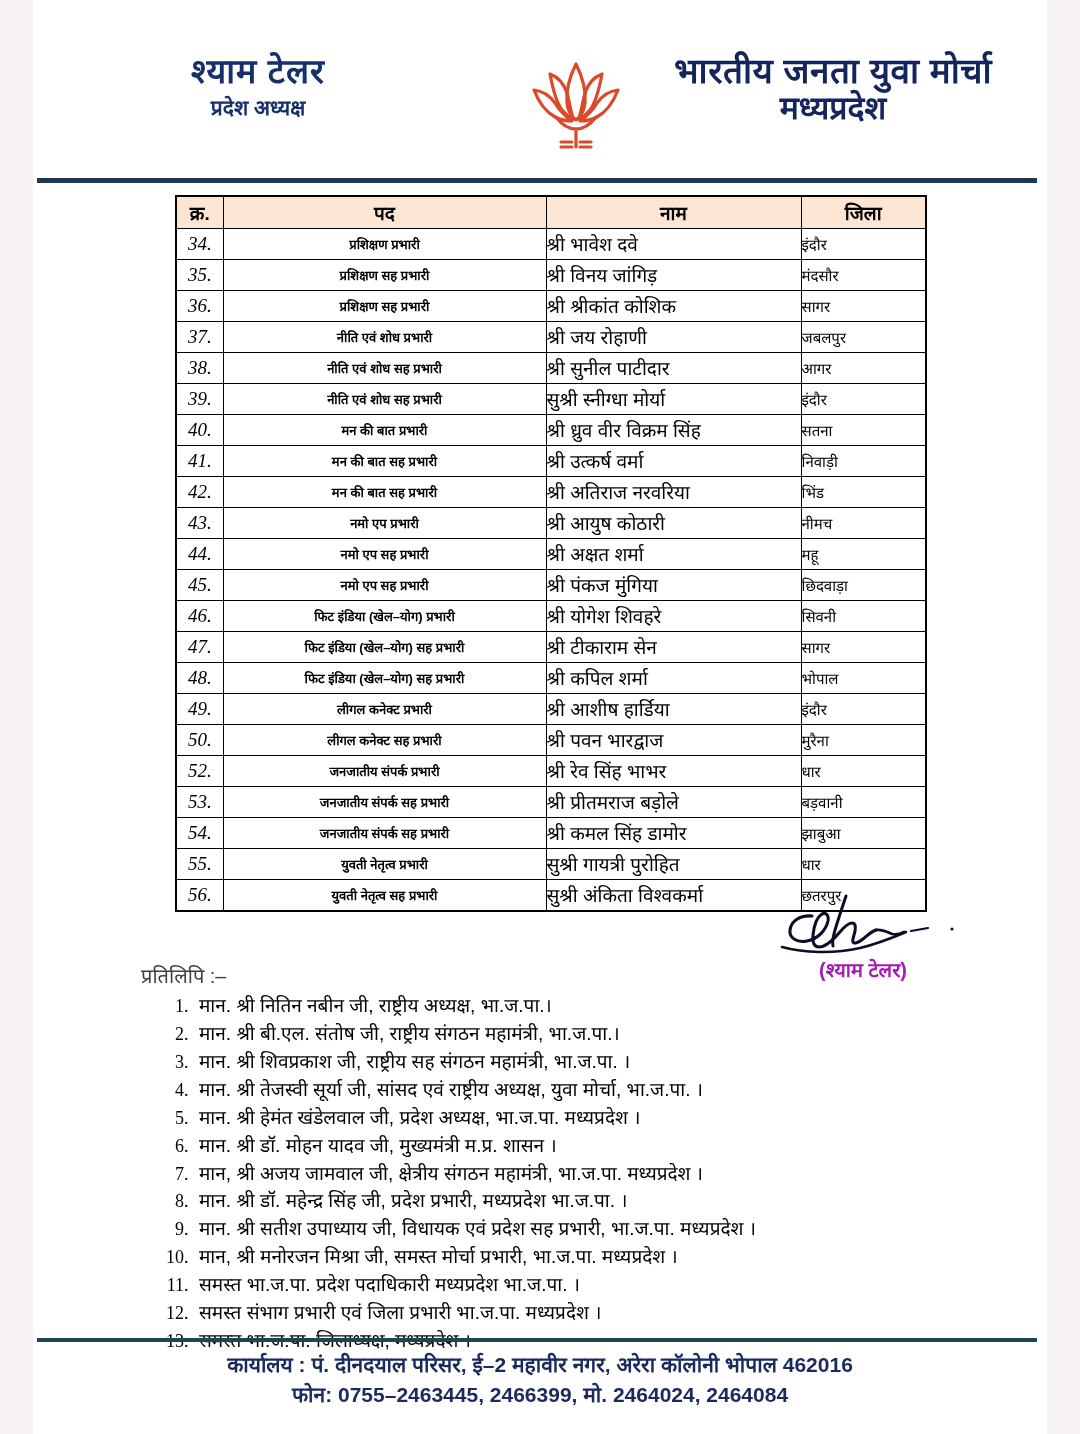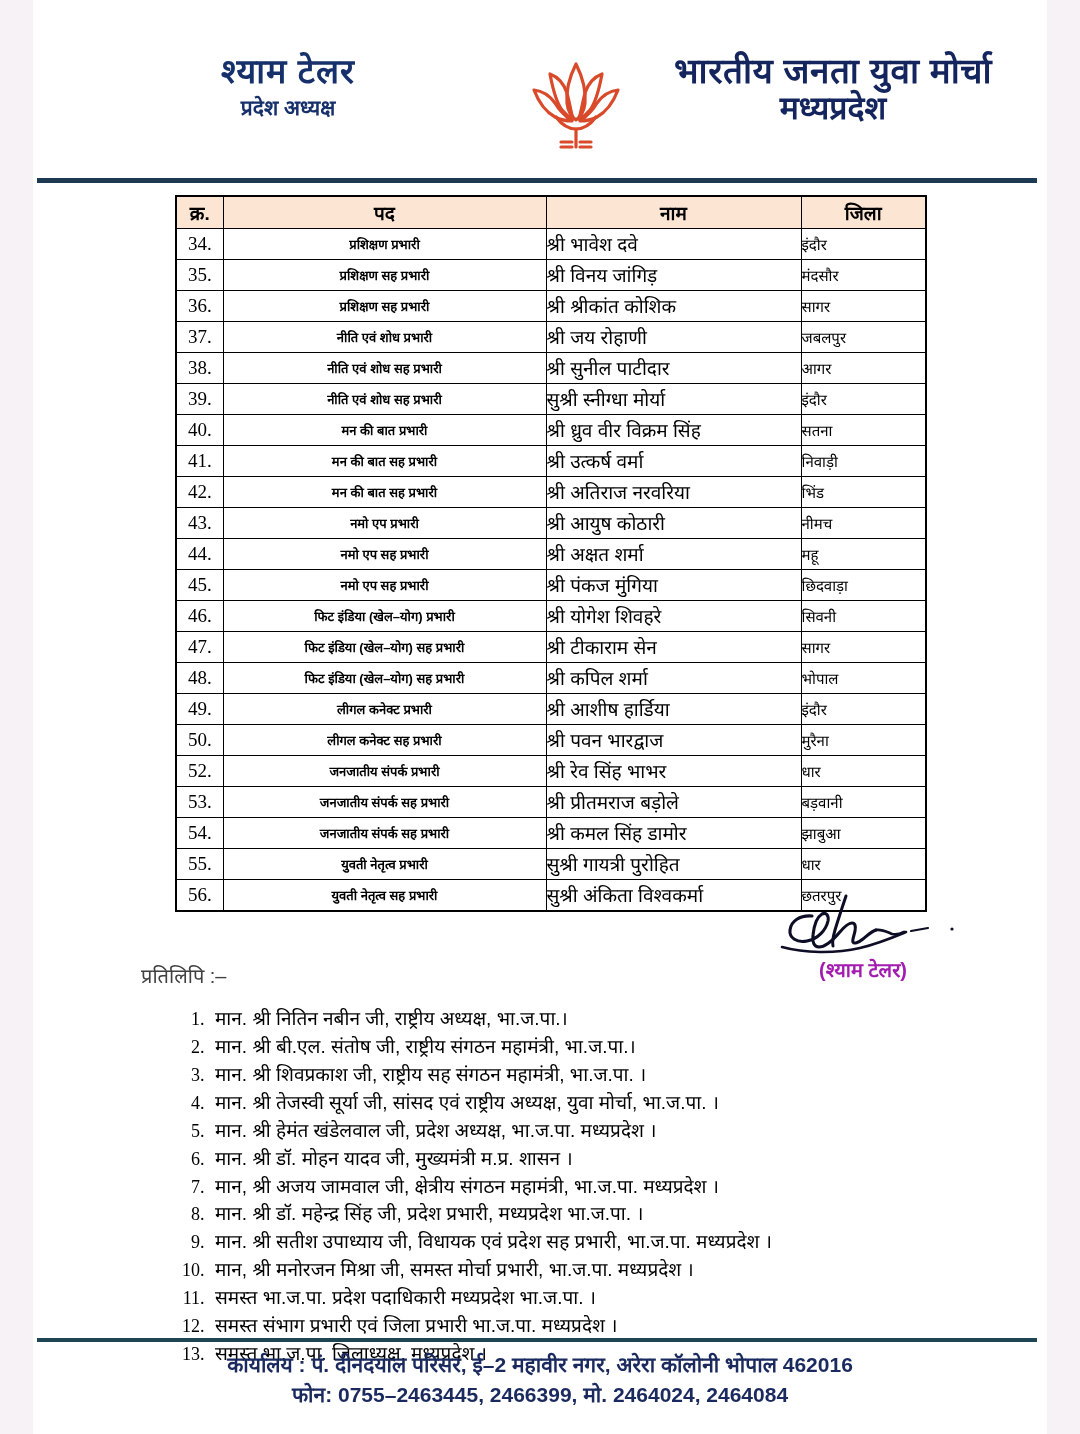--- a/index.html
+++ b/index.html
@@ -26,21 +26,21 @@
 
   
   .letterhead {
     position: relative;
     height: 148px;
     padding-top: 18px;
     box-sizing: border-box;
   }
   .lh-left {
     position: absolute;
-    left: 110px;
+    left: 80px;
     top: 52px;
     width: 290px;
     text-align: center;
     color: #16306b;
   }
   .lh-name {
     font-size: 34px;
     font-weight: bold;
     letter-spacing: 1px;
     line-height: 1.15;
@@ -119,20 +119,21 @@
   col.c-sr   { width: 47px; }
   col.c-post { width: 323px; }
   col.c-name { width: 255px; }
   col.c-dist { width: 125px; }
 
   td.sr {
     text-align: center;
     font-size: 19px;
     font-weight: normal;
     font-family: "Liberation Serif", "DejaVu Serif", serif;
+    font-style: italic;
   }
   td.post {
     text-align: center;
     font-size: 13px;
     font-weight: bold;
   }
   td.nm {
     text-align: left;
     font-size: 19px;
     padding-left: 6px;
@@ -166,21 +167,21 @@
     top: 962px;
     width: 840px;
   }
   .copies-title {
     font-size: 20px;
     font-weight: normal;
     color: #404040;
     margin-bottom: 3px;
   }
   ol.copy-list {
-    margin: 16px;
+    margin: 0;
     padding-left: 52px;
     list-style-position: outside;
   }
   ol.copy-list li {
     font-size: 19px;
     line-height: 1.47;
     color: #000;
     padding-left: 6px;
   }
   ol.copy-list li::marker {

